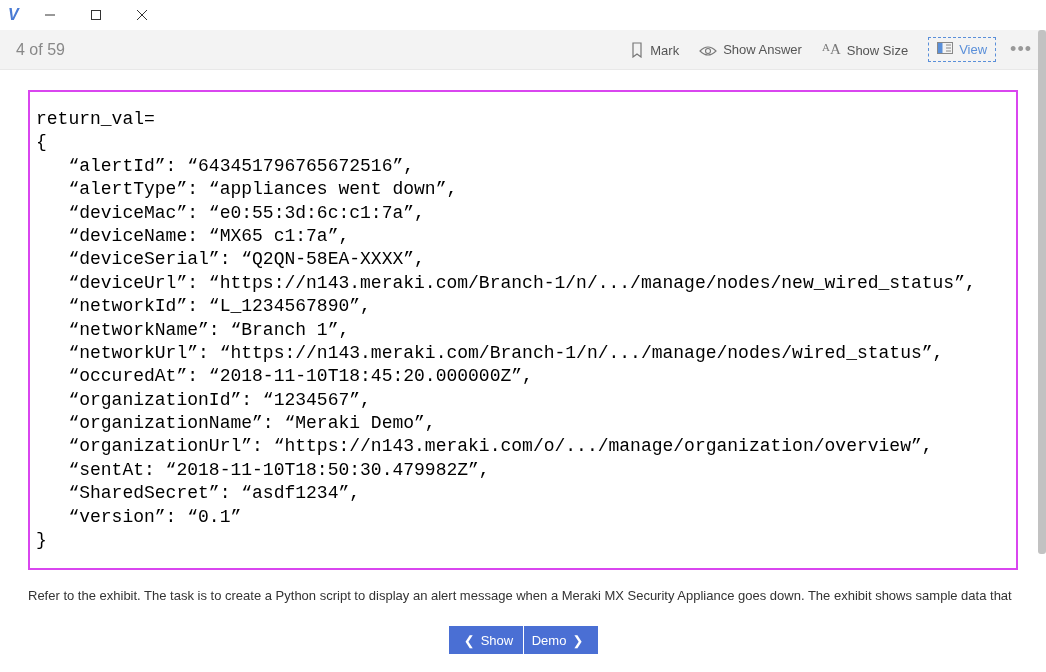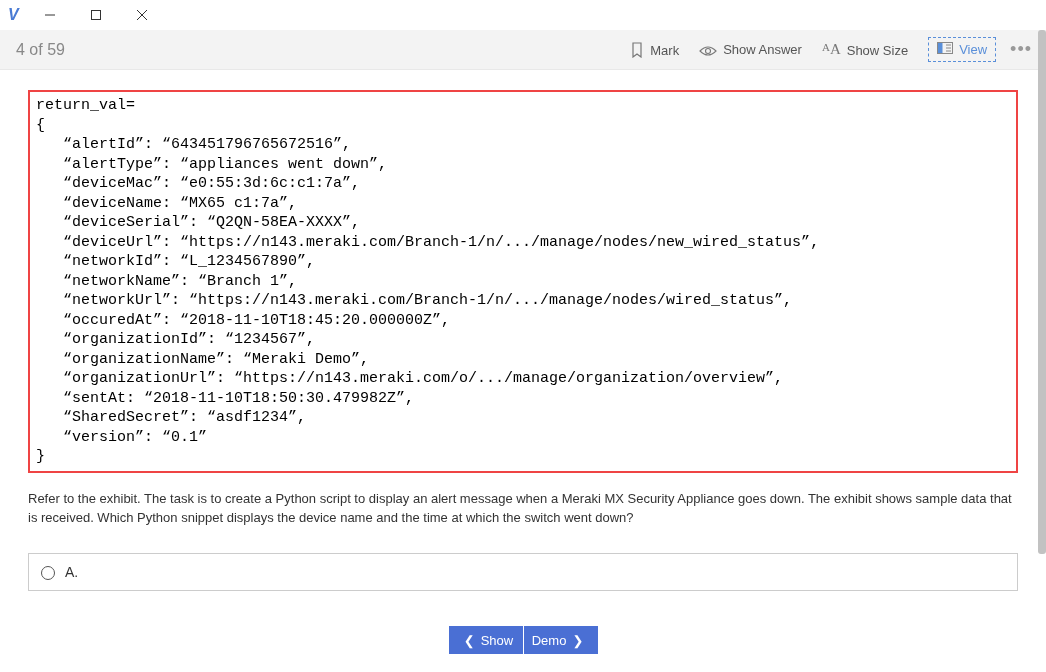--- a/index.html
+++ b/index.html
@@ -15,21 +15,21 @@
     .toolbar { height: 40px; background: #f3f3f3; display: flex; align-items: center; padding: 0 14px 0 16px; border-bottom: 1px solid #e8e8e8; }
     .toolbar .progress { font-size: 16px; color: #888; flex: 1; }
     .toolbar .tool-item { display: flex; align-items: flex-end; color: #555; font-size: 13px; margin: 0 10px; cursor: pointer; }
     .toolbar .tool-item .icon { margin-right: 6px; color: #777; display: inline-flex; }
     .toolbar .view-btn { border: 1px dashed #5a8fd9; padding: 4px 8px; display: flex; align-items: flex-end; color: #5a8fd9; margin: 0 6px 0 10px; }
     .toolbar .view-btn .icon { margin-right: 6px; }
     .toolbar .ellipsis { color: #999; font-size: 18px; margin-left: 8px; letter-spacing: 1px; }
     
     .content { padding: 20px 28px 10px 28px; height: 540px; overflow: hidden; position: relative; }
     
-    .exhibit { border: 2px solid #ef4444; padding: 4px 6px; font-family: "Courier New", monospace; font-size: 15px; line-height: 1.3; white-space: pre; margin-bottom: 16px; }
+    .exhibit { border: 2px solid #d946ef; padding: 16px 6px; font-family: "Courier New", monospace; font-size: 18px; line-height: 1.3; white-space: pre; margin-bottom: 16px; }
     
     .question-text { font-size: 13px; color: #333; line-height: 1.5; margin-bottom: 25px; }
     
     .answer-box { border: 1px solid #ccc; padding: 10px 12px; }
     .answer-row { display: flex; align-items: flex-start; }
     .answer-radio { width: 14px; height: 14px; border: 1.5px solid #555; border-radius: 50%; margin-right: 10px; margin-top: 2px; flex-shrink: 0; }
     .answer-label { width: 22px; font-size: 14px; color: #333; flex-shrink: 0; }
     .answer-code { font-family: "Courier New", monospace; font-size: 14.5px; line-height: 1.35; white-space: pre; }
     
     .nav-footer { position: absolute; left: 0; right: 0; bottom: 18px; display: flex; justify-content: center; gap: 1px; }

